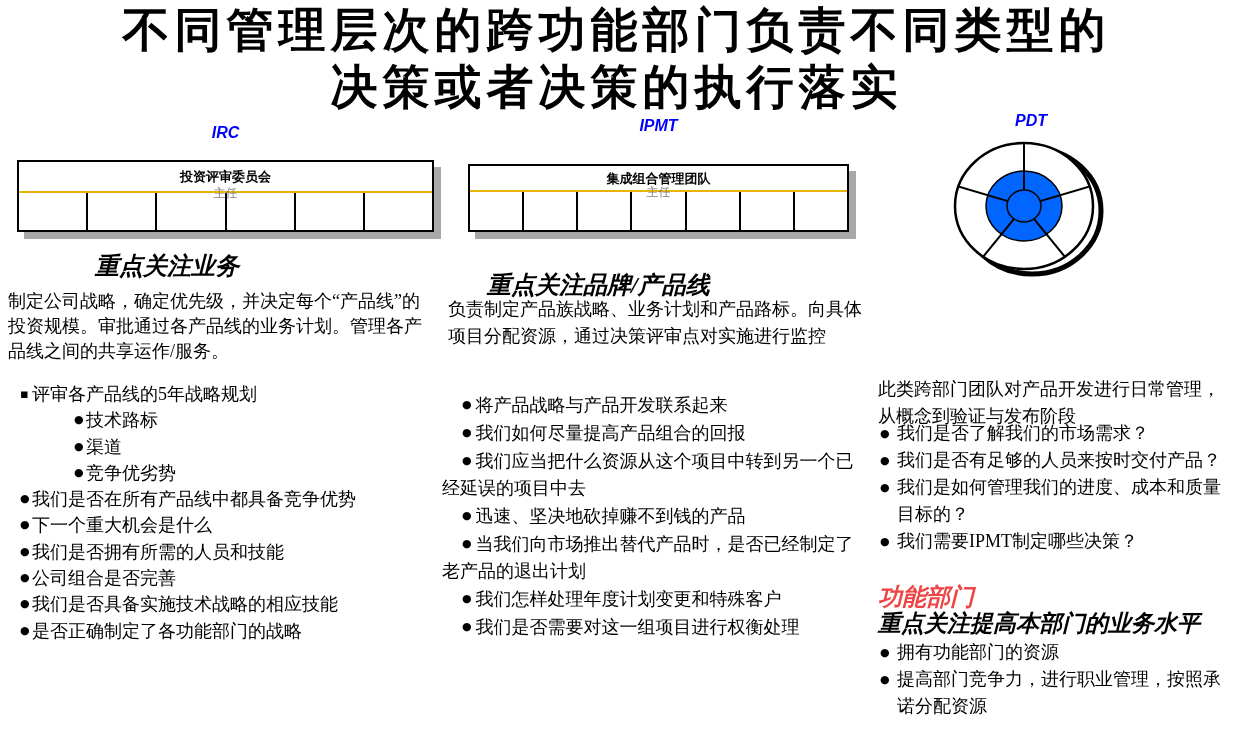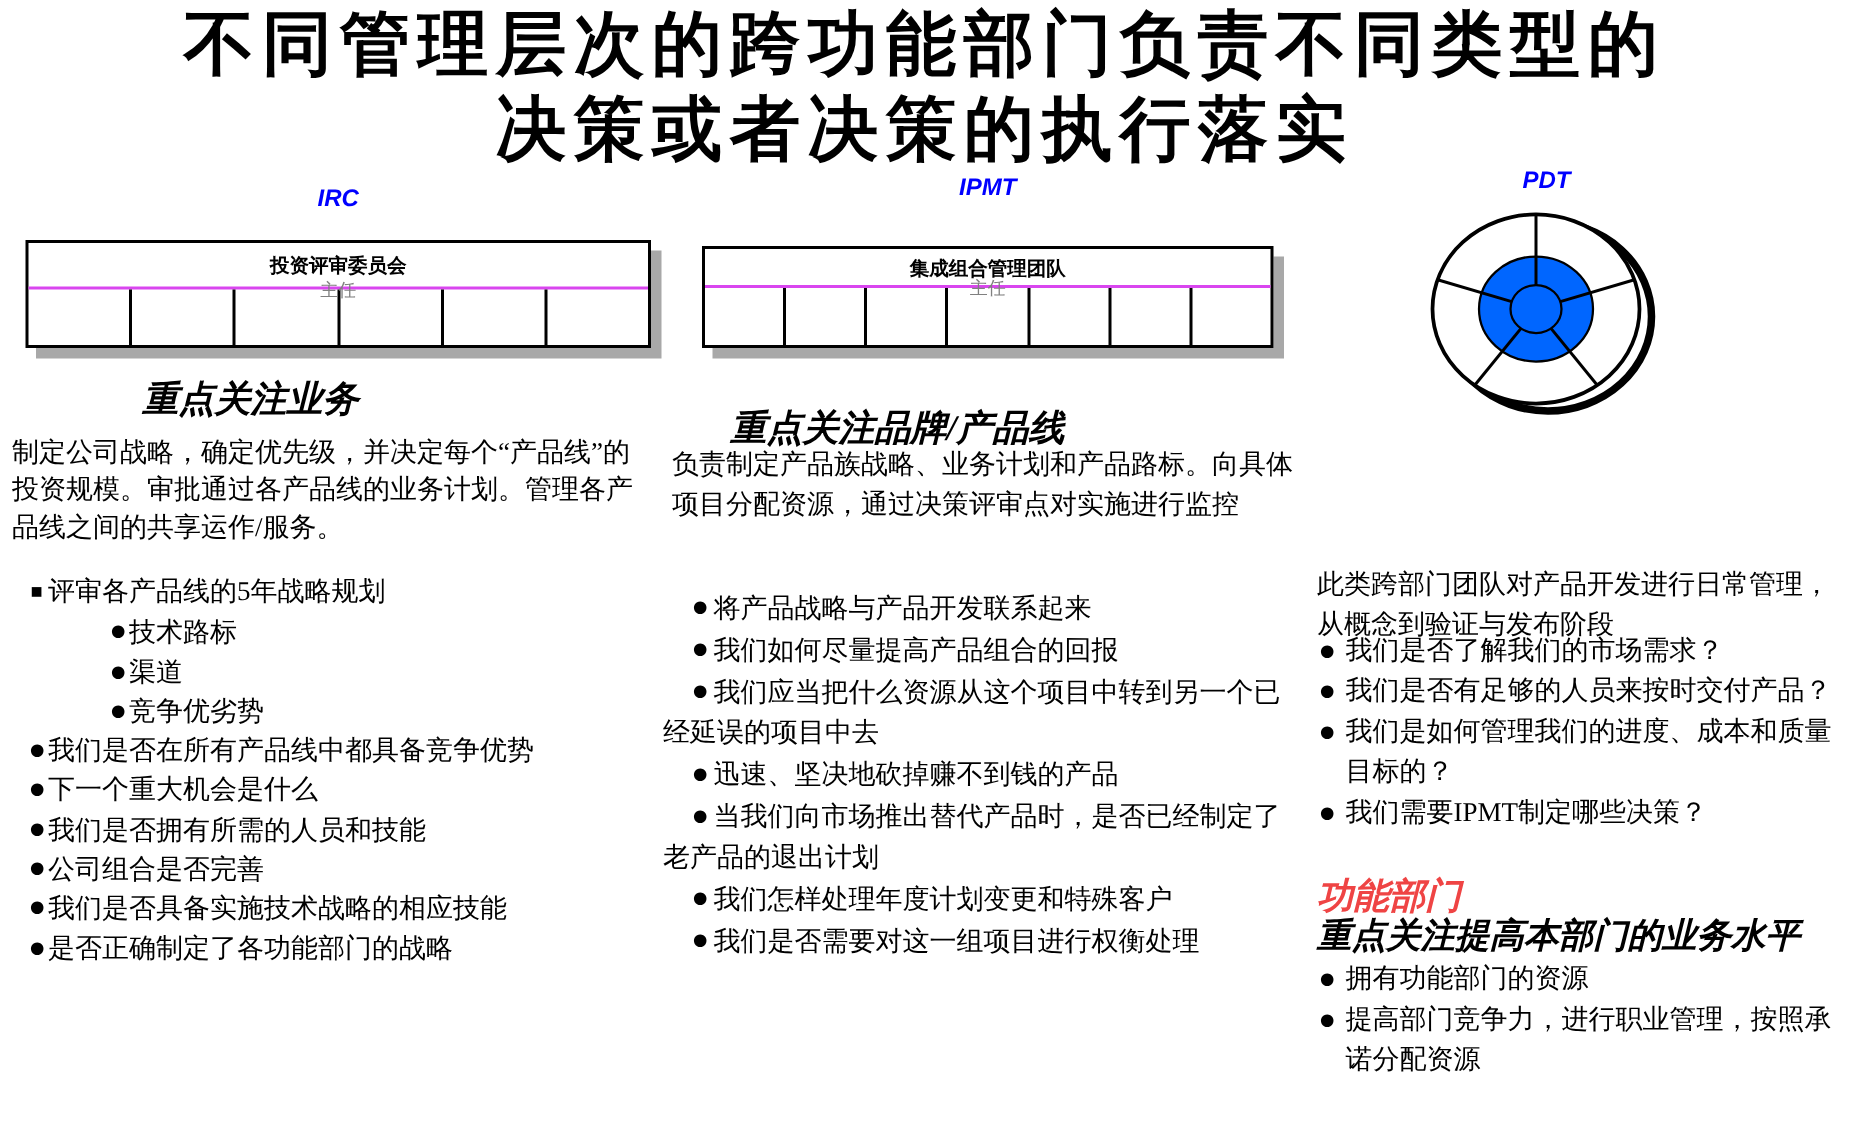--- a/index.html
+++ b/index.html
@@ -31,21 +31,21 @@
 
   
   .orgchart{
     position:absolute; background:#fff;
     border:2px solid #000;
     box-shadow:7px 7px 0 #a8a8a8;
   }
   .irc-org{left:17px; top:160px; width:413px;}
   .ipmt-org{left:468px; top:164px; width:377px;}
   .org-header{
-    border-bottom:2px solid #d946ef;
+    border-bottom:2px solid #eab308;
     display:flex; align-items:center; justify-content:center;
     font-weight:bold; font-size:13px;
     font-family:"Liberation Sans","DejaVu Sans",sans-serif;
   }
   .irc-org .org-header{height:31px; align-items:flex-start; padding-top:6px; box-sizing:border-box;}
   .ipmt-org .org-header{height:26px; align-items:flex-start; padding-top:4px; box-sizing:border-box;}
   .org-sub{
     position:absolute; left:0; width:100%; text-align:center;
     color:#808080; font-size:12px; z-index:2; background:transparent;
     font-family:"Liberation Sans","DejaVu Sans",sans-serif;

